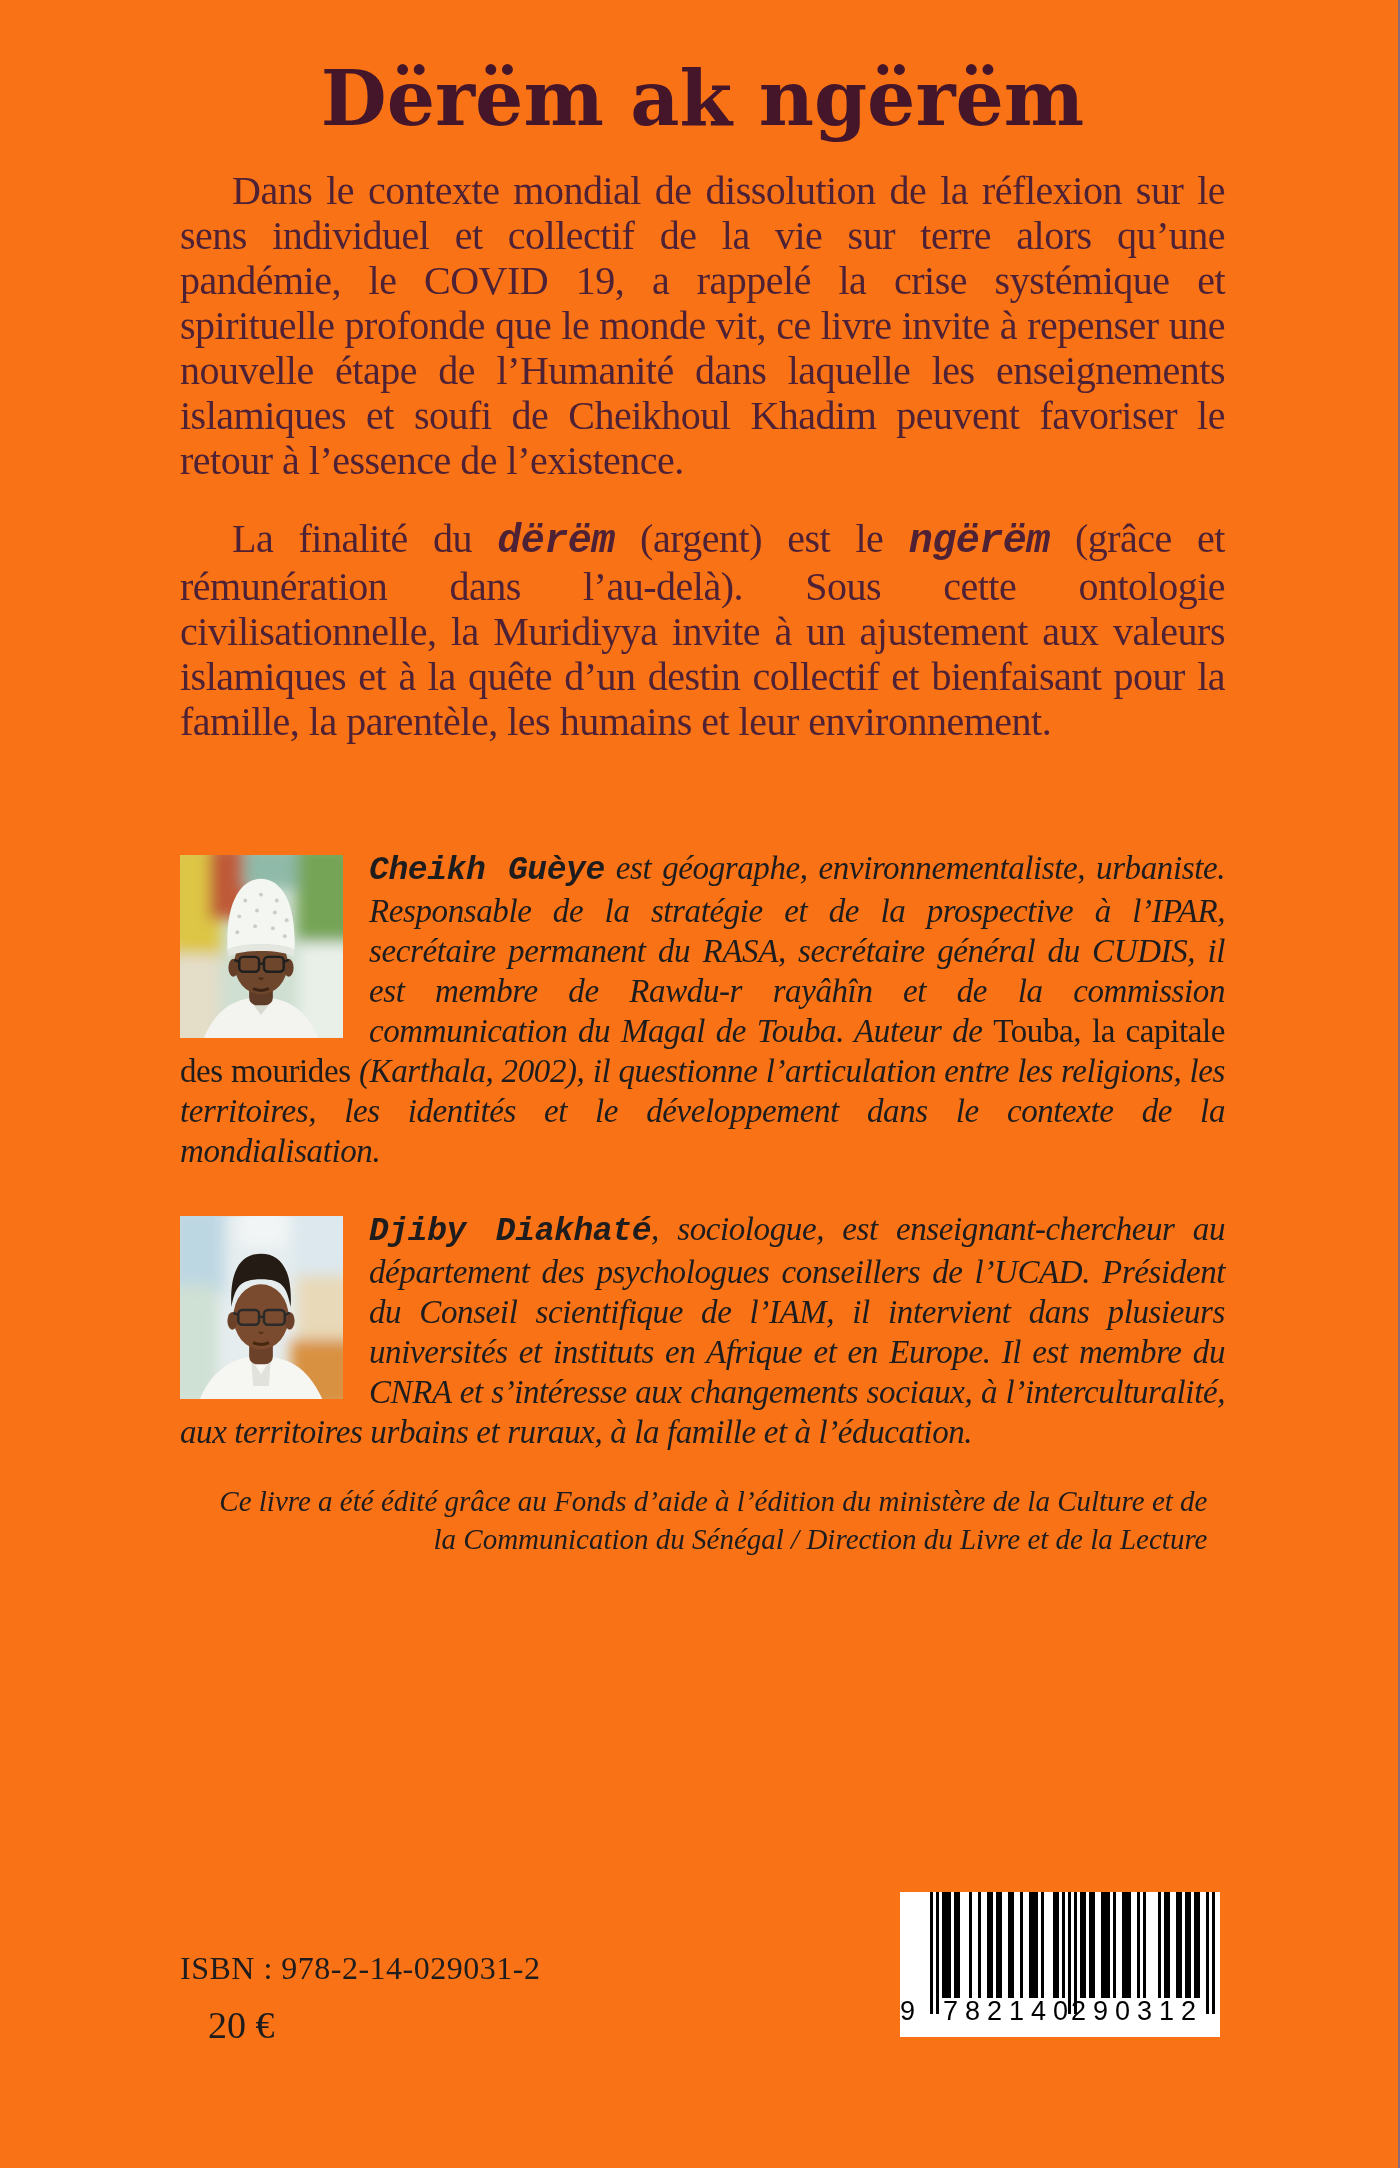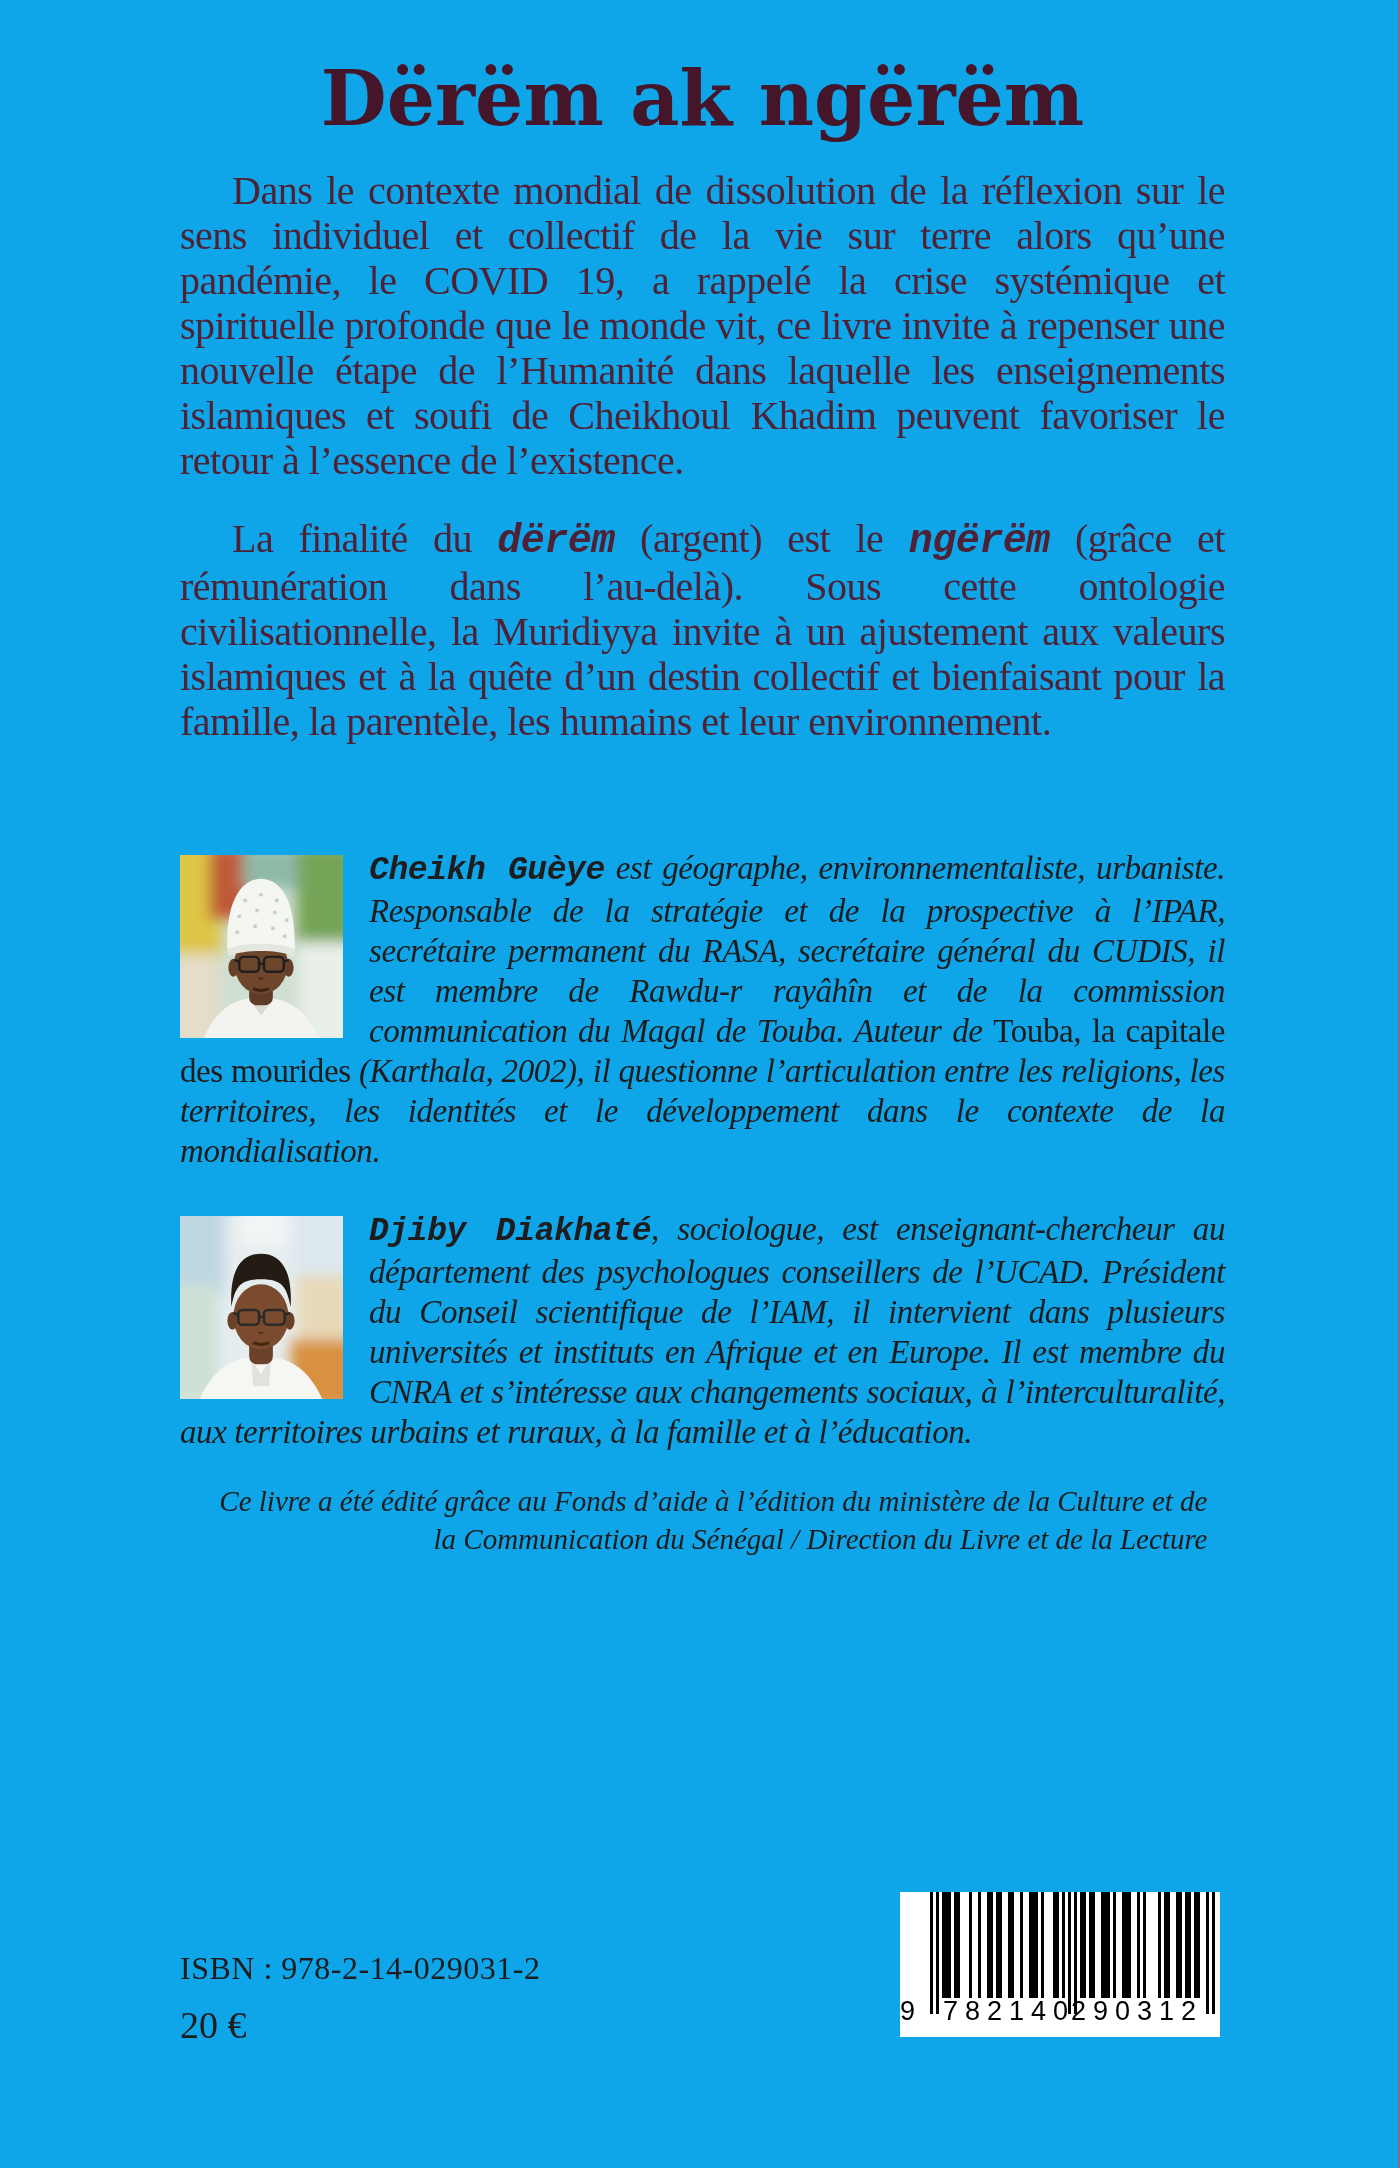--- a/index.html
+++ b/index.html
@@ -6,21 +6,21 @@
     --title-color:#451629;
     --body-color:#4e2135;
     --dark-color:#1e1c1d;
     --edge-color:#8d6b79;
   }
   *{box-sizing:border-box;}
   html,body{margin:0;padding:0;background:#ffffff;}
   .page{
     position:relative;
     width:1400px;height:2168px;
-    background:#0ea5e9;
+    background:#f97316;
     overflow:hidden;
     font-family:"Liberation Serif", serif;
   }
   .content{padding:28px 175px 0 180px;}
   .title{
     font-family:"DejaVu Serif", serif;
     font-weight:bold;
     font-size:76px;
     line-height:1.18;
     text-align:center;
@@ -67,21 +67,21 @@
     text-align:right;
     width:1010px;
     margin:30px auto 0 auto;
   }
   .isbn-block{
     position:absolute;
     left:180px;top:1950px;
     color:var(--dark-color);
   }
   .isbn{font-size:32px;letter-spacing:0.5px;}
-  .price{font-size:38px;margin-top:16px;}
+  .price{font-size:38px;margin-top:16px;margin-left:28px;}
   .barcode{
     position:absolute;
     left:900px;top:1892px;
     width:320px;height:145px;
     background:#ffffff;
   }
   .bc-bars{margin-left:30px;width:285px;height:122px;}
   .bc-digits{
     position:absolute;left:0;top:104px;right:0;height:40px;
     font-family:"Liberation Sans", sans-serif;

